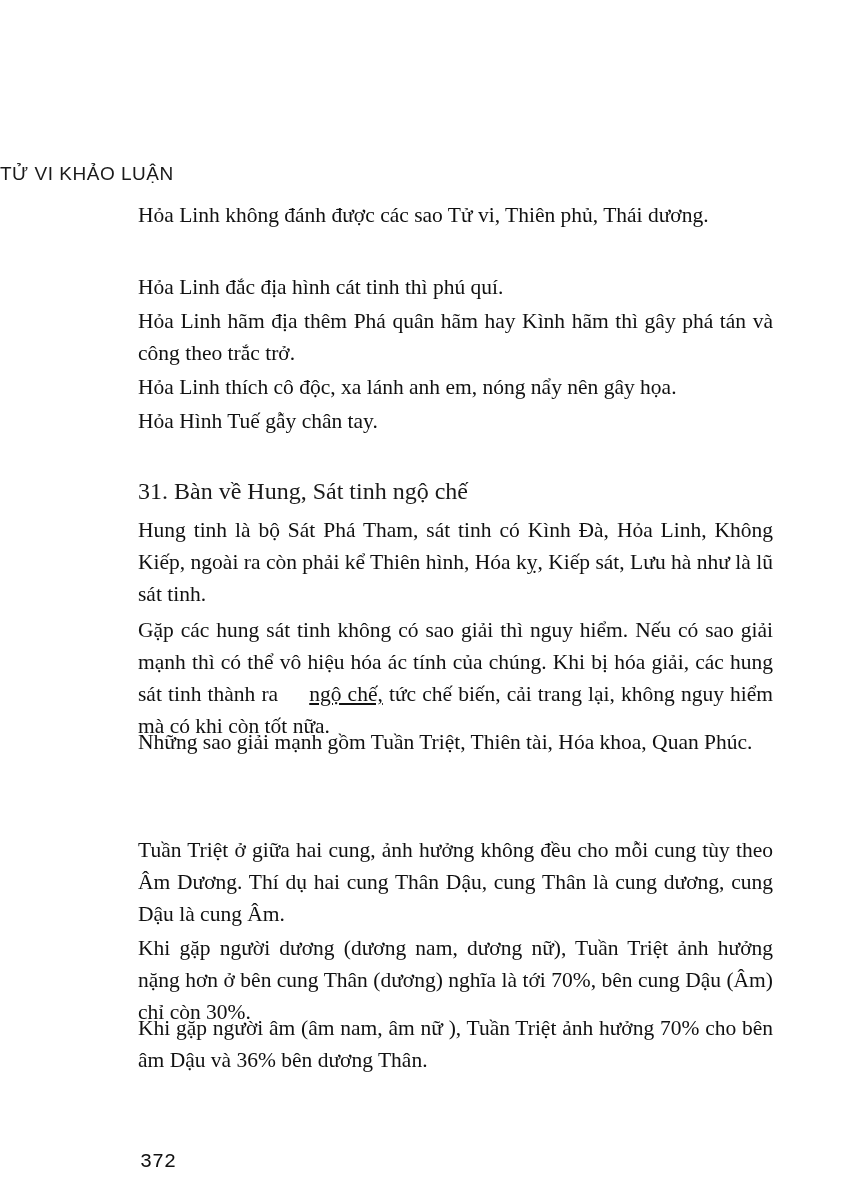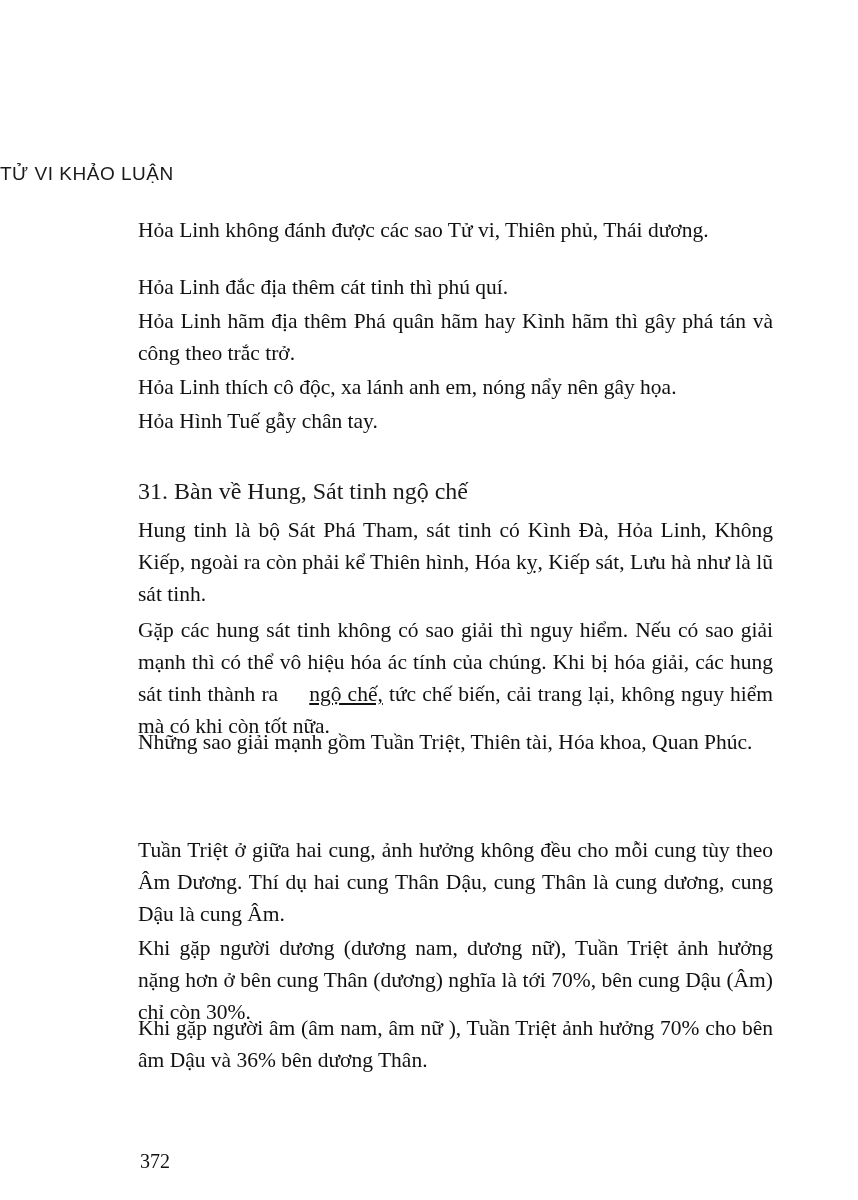--- a/index.html
+++ b/index.html
@@ -12,30 +12,30 @@
     font-family: "Liberation Sans", "DejaVu Sans", sans-serif; font-size: 19px; letter-spacing: 0.5px; color: #1a1a1a;
   }
   .p {
     position: absolute; left: 138px; width: 635px; font-size: 21.5px; line-height: 32px; text-align: justify;
   }
   .heading {
     position: absolute; left: 138px; font-size: 24px; color: #1a1a1a;
   }
   .u { text-decoration: underline; margin-left: 25px; }
   .pagenum {
-    position: absolute; top: 1150px; left: 140px; font-family: Liberation Serif, serif; font-size: 20px;
+    position: absolute; top: 1150px; left: 140px; font-family: Liberation Mono, monospace; font-size: 20px;
   }
 </style>
 </head>
 <body>
 
 <div class="header">TỬ VI KHẢO LUẬN</div>
 
-<div class="p" style="top:214px">Hỏa Linh không đánh được các sao Tử vi, Thiên phủ, Thái dương.</div>
-<div class="p" style="top:271px">Hỏa Linh đắc địa thêm cát tinh thì phú quí.</div>
+<div class="p" style="top:199px">Hỏa Linh không đánh được các sao Tử vi, Thiên phủ, Thái dương.</div>
+<div class="p" style="top:271px">Hỏa Linh đắc địa hình cát tinh thì phú quí.</div>
 <div class="p" style="top:305px">Hỏa Linh hãm địa thêm Phá quân hãm hay Kình hãm thì gây phá tán và công theo trắc trở.</div>
 <div class="p" style="top:371px">Hỏa Linh thích cô độc, xa lánh anh em, nóng nẩy nên gây họa.</div>
 <div class="p" style="top:405px">Hỏa Hình Tuế gẫy chân tay.</div>
 
 <div class="heading" style="top:478px">31.  Bàn về Hung, Sát tinh ngộ chế</div>
 
 <div class="p" style="top:514px">Hung tinh là bộ Sát Phá Tham, sát tinh có Kình Đà, Hỏa Linh, Không Kiếp, ngoài ra còn phải kể Thiên hình, Hóa kỵ, Kiếp sát, Lưu hà như là lũ sát tinh.</div>
 
 <div class="p" style="top:614px">
   <span>Gặp các hung sát tinh không có sao giải thì nguy hiểm. Nếu có sao giải mạnh thì có thể vô hiệu hóa ác tính của chúng. Khi bị hóa giải, các hung sát tinh thành ra </span><span class="u">ngộ chế,</span><span> tức chế biến, cải trang lại, không nguy hiểm mà có khi còn tốt nữa.</span>

